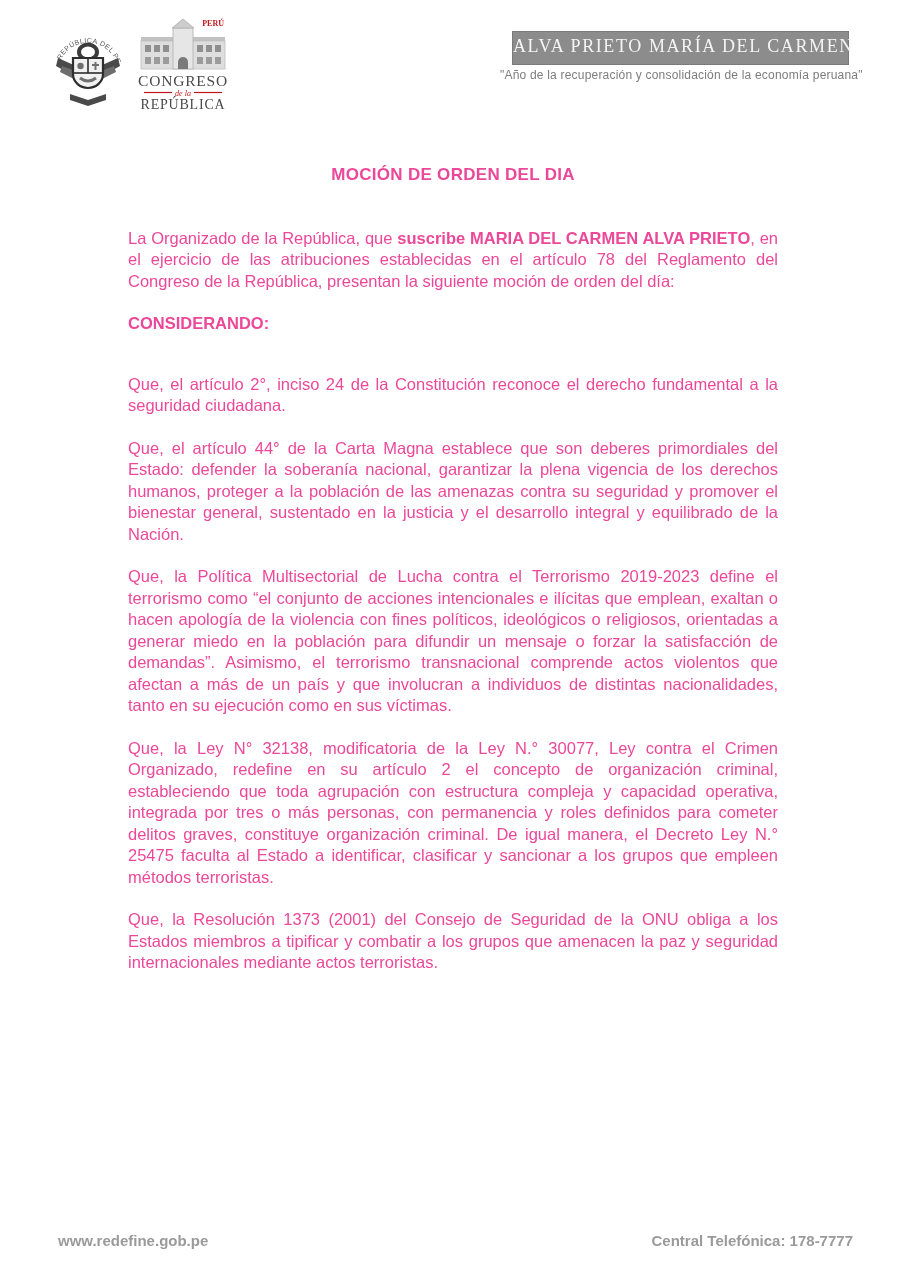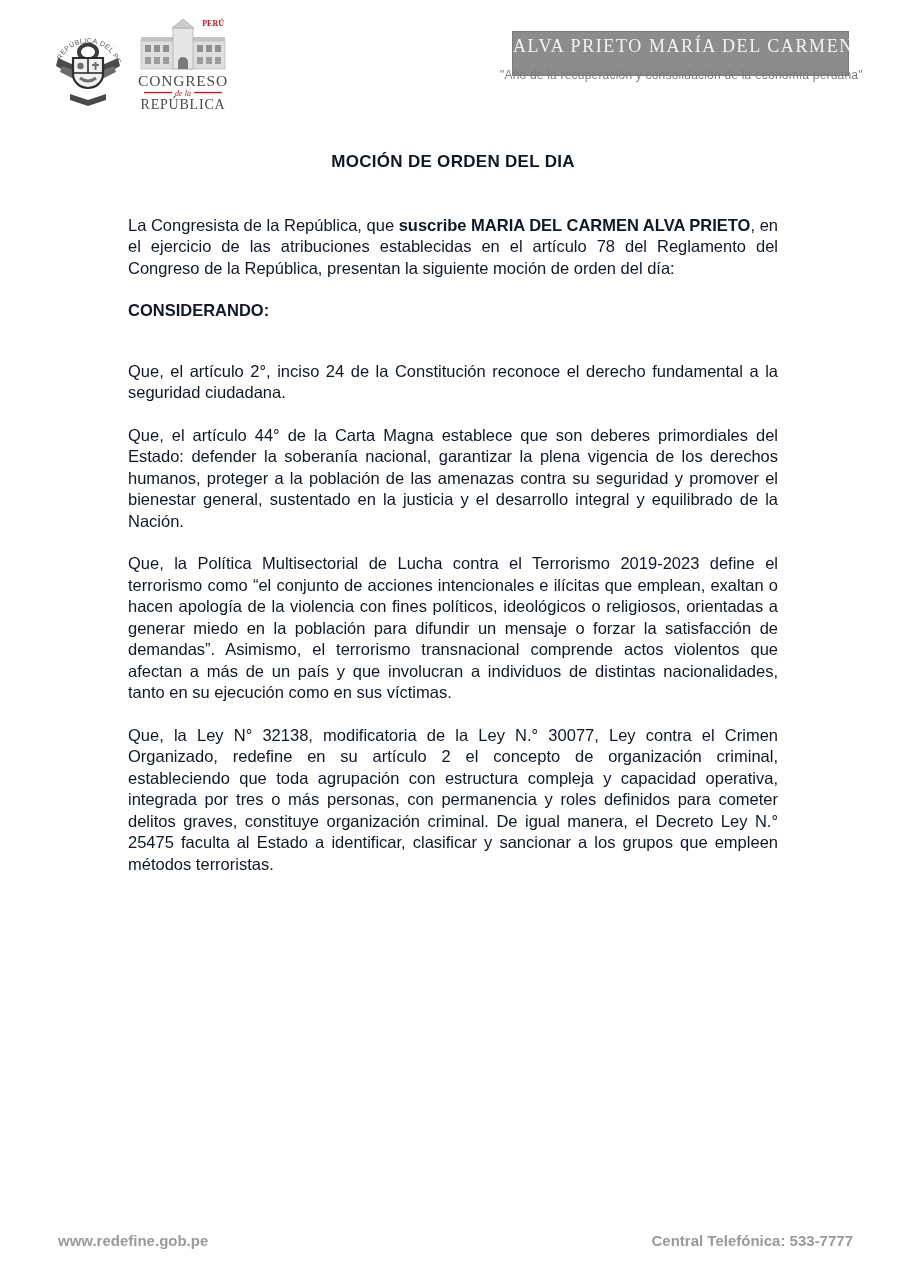--- a/index.html
+++ b/index.html
@@ -13,43 +13,43 @@
     color:#1f1f1f;
     overflow:hidden;
   }
 
   
   .logos {
     position:absolute; top:16px; left:50px;
     display:flex; align-items:flex-start; gap:10px;
   }
   .name-banner {
-    position:absolute; top:31px; left:512px; width:337px; height:45px;
+    position:absolute; top:31px; left:512px; width:337px; height:34px;
     background:#8c8c8c;
     border:1px solid #7a7a7a;
     color:#f4f4f4;
     font-family:"Liberation Serif", serif;
     font-size:18px; letter-spacing:1.6px;
     text-align:center; line-height:28px;
     white-space:nowrap;
   }
   .slogan {
     position:absolute; top:68px; left:500px; width:360px;
     text-align:center;
     color:#7d7d7d;
     font-size:12px; letter-spacing:0.2px;
     white-space:nowrap;
   }
 
   
   .content {
-    position:absolute; top:151px; left:128px; width:650px;
+    position:absolute; top:164px; left:128px; width:650px;
     font-size:16.5px; line-height:21.5px;
     text-align:justify;
-    color:#0f172a;
+    color:#ec4899;
   }
   .doc-title {
     font-size:17px; font-weight:bold;
     text-align:center; letter-spacing:0.3px;
     margin-bottom:42px;
   }
   .content p { margin-bottom:21px; }
   .considerando {
     font-size:16.5px; font-weight:bold;
     text-align:left;
@@ -128,28 +128,29 @@
   </div>
 
   <div class="name-banner">ALVA PRIETO MARÍA DEL CARMEN</div>
 
   <div class="slogan">"Año de la recuperación y consolidación de la economía peruana"</div>
 
   <main class="content">
 
     <h1 class="doc-title">MOCIÓN DE ORDEN DEL DIA</h1>
 
-    <p><span>La Congresista de la República, que </span><strong>suscribe MARIA DEL CARMEN ALVA PRIETO</strong><span>, en el ejercicio de las atribuciones establecidas en el artículo 78 del Reglamento del Congreso de la República, presentan la siguiente moción de orden del día:</span></p>
+    <p><span>La Organizado de la República, que </span><strong>suscribe MARIA DEL CARMEN ALVA PRIETO</strong><span>, en el ejercicio de las atribuciones establecidas en el artículo 78 del Reglamento del Congreso de la República, presentan la siguiente moción de orden del día:</span></p>
 
     <h2 class="considerando">CONSIDERANDO:</h2>
 
     <p>Que, el artículo 2°, inciso 24 de la Constitución reconoce el derecho fundamental a la seguridad ciudadana.</p>
     <p>Que, el artículo 44° de la Carta Magna establece que son deberes primordiales del Estado: defender la soberanía nacional, garantizar la plena vigencia de los derechos humanos, proteger a la población de las amenazas contra su seguridad y promover el bienestar general, sustentado en la justicia y el desarrollo integral y equilibrado de la Nación.</p>
     <p>Que, la Política Multisectorial de Lucha contra el Terrorismo 2019-2023 define el terrorismo como “el conjunto de acciones intencionales e ilícitas que emplean, exaltan o hacen apología de la violencia con fines políticos, ideológicos o religiosos, orientadas a generar miedo en la población para difundir un mensaje o forzar la satisfacción de demandas”. Asimismo, el terrorismo transnacional comprende actos violentos que afectan a más de un país y que involucran a individuos de distintas nacionalidades, tanto en su ejecución como en sus víctimas.</p>
     <p>Que, la Ley N° 32138, modificatoria de la Ley N.° 30077, Ley contra el Crimen Organizado, redefine en su artículo 2 el concepto de organización criminal, estableciendo que toda agrupación con estructura compleja y capacidad operativa, integrada por tres o más personas, con permanencia y roles definidos para cometer delitos graves, constituye organización criminal. De igual manera, el Decreto Ley N.° 25475 faculta al Estado a identificar, clasificar y sancionar a los grupos que empleen métodos terroristas.</p>
+    <p>Que, la Resolución 1373 (2001) del Consejo de Seguridad de la ONU obliga a los Estados miembros a tipificar y combatir a los grupos que amenacen la paz y seguridad internacionales mediante actos terroristas.</p>
   </main>
 
   <footer class="page-footer">
     <span>www.redefine.gob.pe</span>
-    <span>Central Telefónica: 533-7777</span>
+    <span>Central Telefónica: 178-7777</span>
   </footer>
 
 </div>
 
 </body></html>

